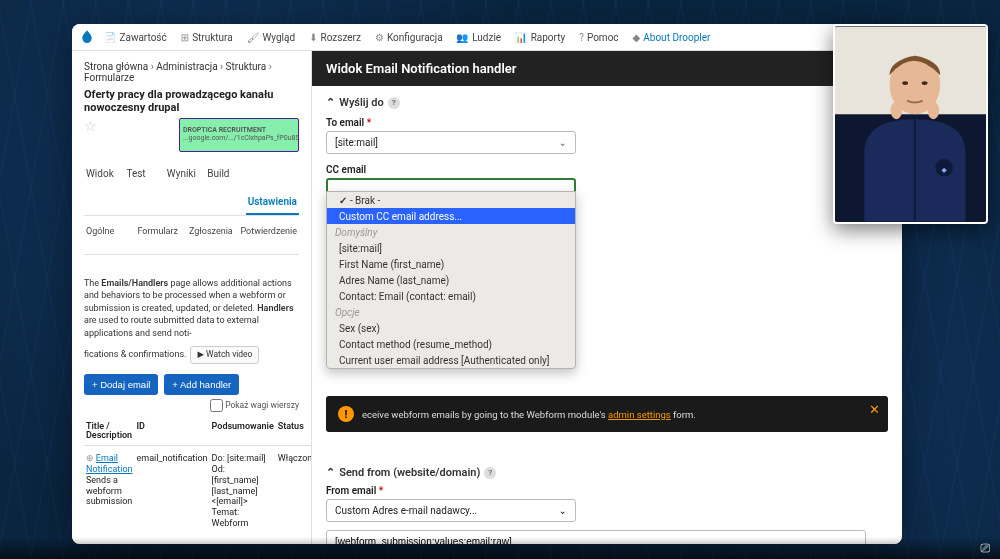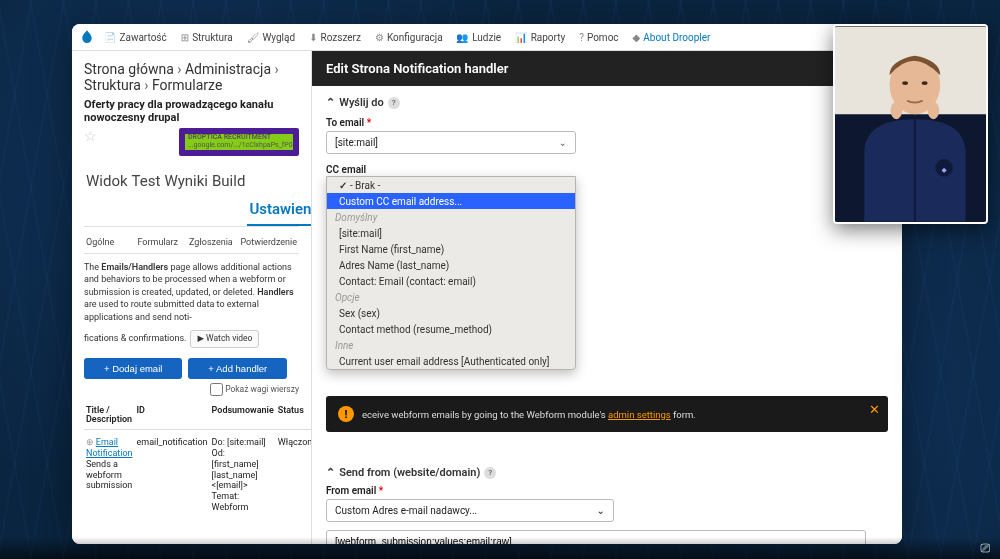--- a/index.html
+++ b/index.html
@@ -52,57 +52,57 @@
   .toolbar .item .ico { font-size: 10px; color: #888; }
   .toolbar .about { color: #0678be; }
   .body-split { flex:1; display:flex; overflow:hidden; }
   .left {
     width: 240px; background:#fff;
     border-right: 1px solid #e0e0e0;
     padding: 10px 12px;
     overflow: hidden;
     display:flex; flex-direction:column;
   }
-  .breadcrumb { font-size: 14px; color: #666; margin-bottom: 6px; }
+  .breadcrumb { font-size: 10px; color: #666; margin-bottom: 6px; }
   .breadcrumb span { color:#333; }
   .title { font-size: 11px; font-weight: 700; line-height: 1.15; margin-bottom: 4px; }
   .subtitle-row { display:flex; align-items:flex-start; gap:6px; }
   .star { color:#ccc; font-size:14px; cursor:pointer; }
   .recruit-box {
-    font-size: 7px; background:#84cc16; border:6px solid #4c1d95;
-    padding:0 3px; border-radius:2px; color:#555; line-height:1.1;
+    font-size: 7px; background:#86efac; border:1px solid #4c1d95;
+    padding:8px 3px; border-radius:2px; color:#555; line-height:1.1;
     max-width: 120px; overflow:hidden; text-overflow:ellipsis; white-space:nowrap;
   }
   .tabs {
     display:flex; margin-top:12px; border-bottom:1px solid #e0e0e0;
   }
   .tabs .tab {
-    flex:1; font-size:15px; padding:4px 2px 6px;
+    flex:1; font-size:10px; padding:4px 2px 6px;
     color:#444; text-align:left;
   }
   .tabs .tab.active { color:#0678be; font-weight:600; border-bottom:2px solid #0678be;margin-top:28px; }
   .subtabs {
     display:flex; margin-top:0; border-bottom:1px solid #e0e0e0;
-    padding-top:8px; padding-bottom:4px;
+    padding-top:8px; padding-bottom:16px;
   }
   .subtabs .tab {
     flex:1; font-size:9px; color:#444; text-align:left; padding:2px;
   }
   .desc-text {
-    font-size: 9px; color:#333; line-height:1.4; margin-top:7px;
+    font-size: 9px; color:#333; line-height:1.4; margin-top:22px;
   }
   .desc-text strong { font-weight:600; }
   .watch {
     display:inline-block; margin-left:4px; padding:2px 6px;
     border:1px solid #ccc; border-radius:3px; font-size:8.5px;
     background:#fafafa;
   }
   .left-buttons { display:flex; gap:6px; margin-top:10px; }
   .btn-primary {
-    background:#1565c0; color:#fff; border:none; padding:5px 20px;
+    background:#1565c0; color:#fff; border:none; padding:5px 8px;
     border-radius:3px; font-size:9.5px; font-weight:500;text-align:center;
   }
   .weights {
     text-align:right; font-size:8.5px; color:#555; margin-top:4px;
   }
   .weights input { vertical-align:middle; }
   table.handlers {
     width:100%; margin-top:6px; border-collapse:collapse; font-size:9px;
   }
   table.handlers th {
@@ -143,21 +143,21 @@
     display:flex; justify-content:space-between; align-items:center;
   }
   .select .chev { color:#666; }
   .cc-wrap { position:relative; margin-top:10px; }
   .cc-field {
     width: 250px; border:2px solid #2e7d32; border-radius:3px;
     padding:3px 6px; font-size:10px; background:#fff;
     position:relative;
   }
   .dropdown {
-    position:absolute; top:12px; left:0;
+    position:absolute; top:27px; left:0;
     width: 250px; background:#eceae6;
     border:1px solid #b8b4ac; border-radius:0 0 4px 4px;
     box-shadow: 0 4px 12px rgba(0,0,0,0.25);
     font-size:10px; z-index:20;
     max-height: 210px; overflow:hidden;
   }
   .dropdown .opt {
     padding:2.5px 12px; color:#333;
   }
   .dropdown .opt.group {
@@ -183,21 +183,21 @@
   .warning .x {
     position:absolute; right:8px; top:6px; color:#ff9800; font-size:13px;
   }
   .warning a { color:#ff9800; text-decoration:underline; }
 
   .send-from {
     position:absolute; left:14px; right:14px; top: 380px;
   }
   .send-from .section-toggle { margin-bottom:6px; }
   .from-select {
-    width: 288px; border:1px solid #bbb; border-radius:3px;
+    width: 250px; border:1px solid #bbb; border-radius:3px;
     padding:5px 8px; font-size:10px; background:#fff;
     display:flex; justify-content:space-between; align-items:center;
     margin-bottom:8px;
   }
   .from-input {
     width: 540px; border:1px solid #bbb; border-radius:3px;
     padding:5px 8px; font-size:10px; background:#fff;
   }
 
   .presenter {
@@ -337,21 +337,21 @@
             <td>email_notification</td>
             <td>Do: [site:mail] Od: [first_name] [last_name] &lt;[email]&gt; Temat: Webform</td>
             <td>Włączone</td>
 
           </tr>
         </tbody>
       </table>
     </div>
 
     <div class="right">
-      <div class="right-header">Edit Strona Notification handler</div>
+      <div class="right-header">Widok Email Notification handler</div>
       <div class="right-body">
         <div class="section-toggle">
           <span>⌃</span>
           <span>Wyślij do</span>
           <span class="help-ico">?</span>
         </div>
 
         <div class="field-label">
           <span>To email</span> <span class="req">*</span>
         </div>
@@ -367,21 +367,20 @@
               <div class="opt check">- Brak -</div>
               <div class="opt sel">Custom CC email address...</div>
               <div class="opt group">Domyślny</div>
               <div class="opt">[site:mail]</div>
               <div class="opt">First Name (first_name)</div>
               <div class="opt">Adres Name (last_name)</div>
               <div class="opt">Contact: Email (contact: email)</div>
               <div class="opt group">Opcje</div>
               <div class="opt">Sex (sex)</div>
               <div class="opt">Contact method (resume_method)</div>
-              <div class="opt group">Inne</div>
               <div class="opt">Current user email address [Authenticated only]</div>
             </div>
         </div>
 
         <div class="warning">
           <span class="bang">!</span>
           <span>
             <span>eceive webform emails by going to the Webform module's </span><a>admin settings</a><span> form.</span>
           </span>
           <span class="x">✕</span>

